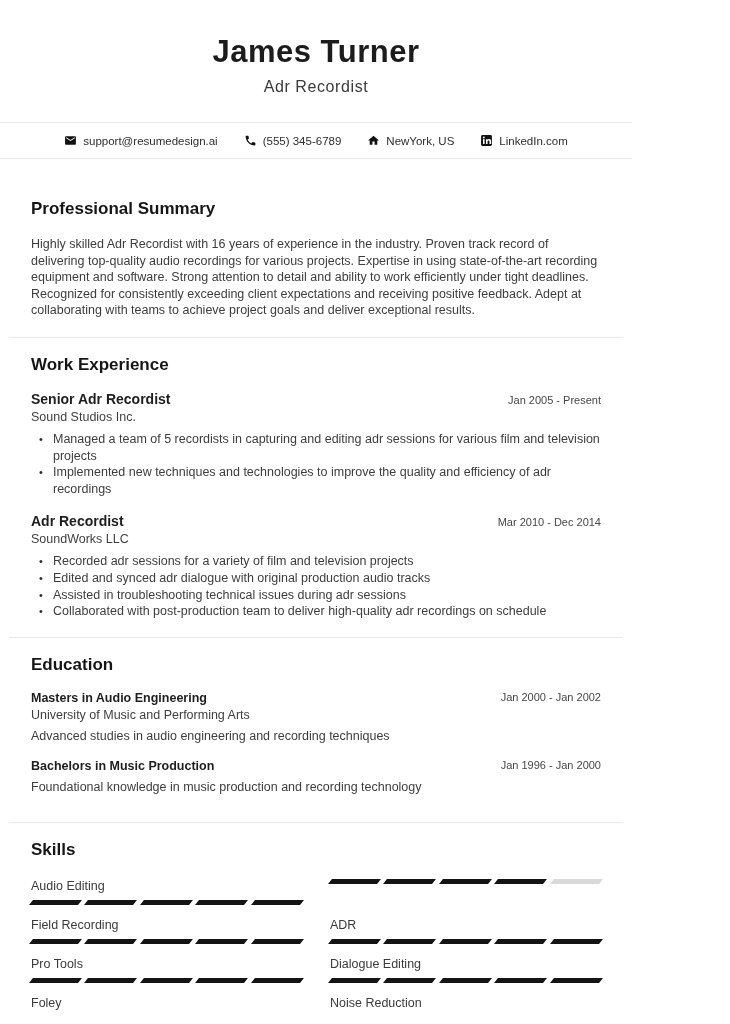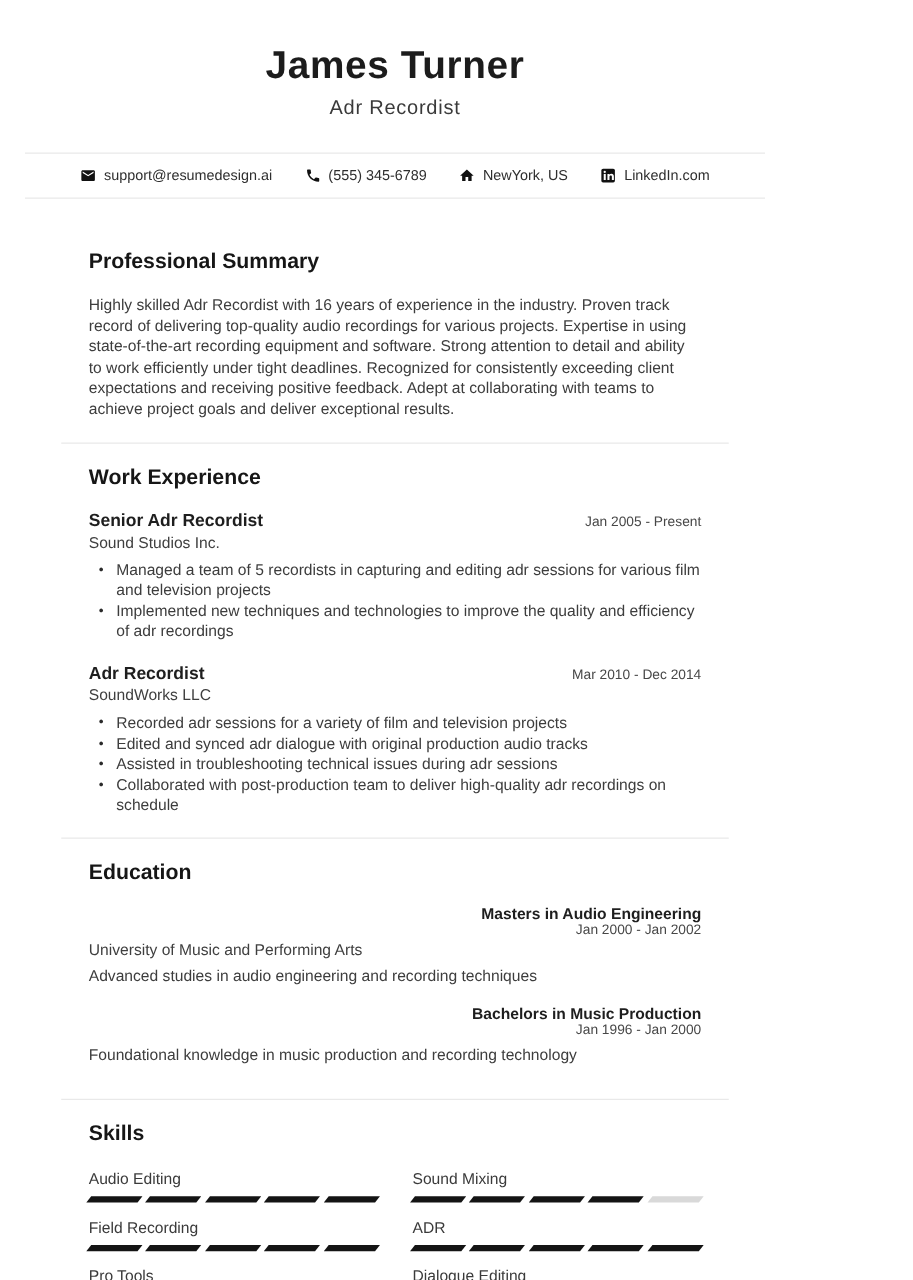--- a/index.html
+++ b/index.html
@@ -6,21 +6,21 @@
     --heading:#161616; --text:#3d3d3d; --muted:#474747;
     --divider:#e9e9e9; --bar-filled:#141414; --bar-empty:#d9d9d9;
   }
   *{margin:0;padding:0;box-sizing:border-box;}
   html,body{background:#fff;}
   body{
     width:730px;height:1024px;overflow:hidden;
     font-family:"Liberation Sans","DejaVu Sans",sans-serif;
     color:var(--text);
   }
-  .page{width:632px;height:1024px;padding:0 71px;overflow:hidden;}
+  .page{width:632px;height:1024px;padding:0 31px;overflow:hidden;}
 
   
   .header{text-align:center;padding-top:34px;}
   .person-name{font-size:31px;font-weight:700;color:#1c1c1c;letter-spacing:.5px;}
   .person-title{font-size:16px;color:#3a3a3a;margin-top:8px;letter-spacing:.6px;}
 
   
   .contact-bar{
     margin:26px -51px 0;
     border-top:1px solid var(--divider);
@@ -54,21 +54,21 @@
     font-size:12.5px;line-height:16.6px;color:var(--text);
     padding-left:8px;position:relative;
   }
   ul.bullets li::before{
     content:"•";position:absolute;left:-6px;font-size:11px;color:#2b2b2b;
   }
   .experience-section{padding-bottom:17px;}
 
   
   .edu-entry{margin-top:16px;}
-  .edu-head{display:flex;justify-content:space-between;align-items:flex-end;flex-direction:column;}
+  .edu-head{display:flex;justify-content:space-between;align-items:flex-start;}
   .edu-degree{font-size:12.5px;font-weight:700;color:#1e1e1e;}
   .edu-dates{font-size:11px;color:var(--muted);white-space:nowrap;}
   .edu-school{font-size:12.5px;color:#3f3f3f;margin-top:3px;}
   .edu-desc{font-size:12.5px;color:var(--text);margin-top:7px;}
   .education-section{padding-bottom:28px;}
 
   
   .skills-grid{
     margin-top:19px;
     display:grid;grid-template-columns:1fr 1fr;grid-template-rows:repeat(4,auto);
@@ -231,21 +231,20 @@
             <span class="seg filled"></span>
           </div>
         </div>
 
         <div class="skill">
           <div class="skill-name">Foley</div>
 
         </div>
 
         <div class="skill">
-          <div class="skill-name">Sound Mixing</div>
           <div class="skill-bar">
             <span class="seg filled"></span>
             <span class="seg filled"></span>
             <span class="seg filled"></span>
             <span class="seg filled"></span>
             <span class="seg empty"></span>
           </div>
         </div>
 
         <div class="skill">

